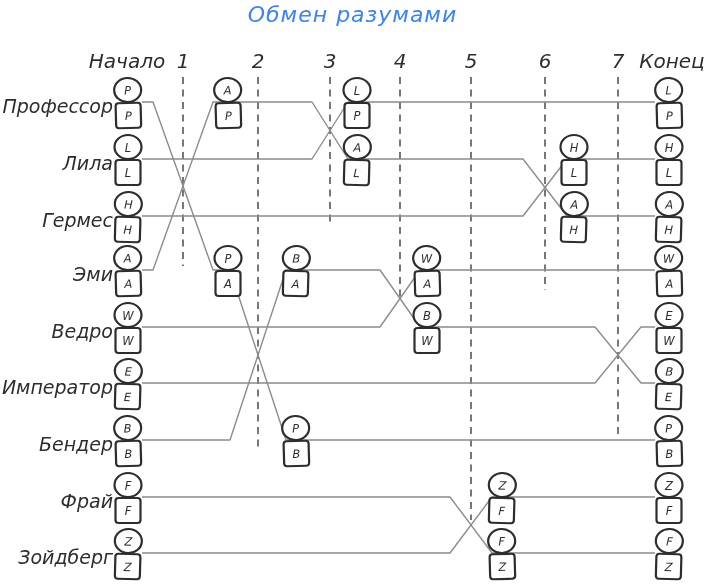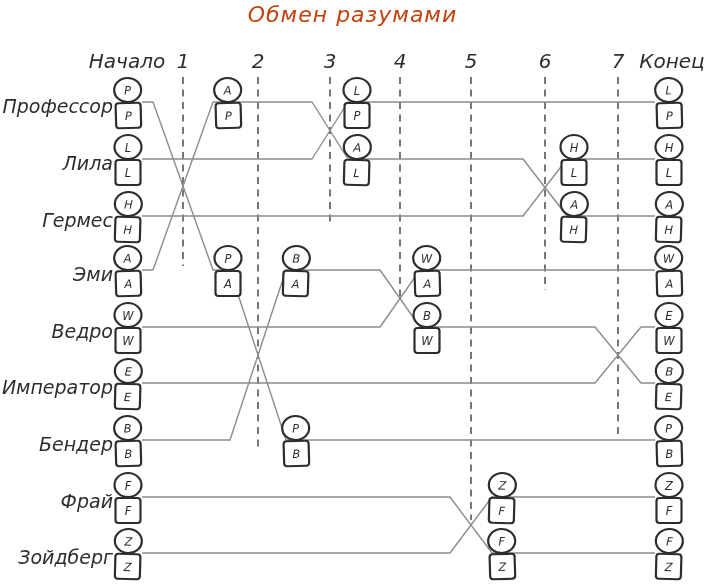--- a/index.html
+++ b/index.html
@@ -1,20 +1,20 @@
 <!DOCTYPE html>
 <html><head>
 <meta charset="utf-8">
 <style>
   html,body{margin:0;padding:0;background:#ffffff;}
   body{width:705px;height:585px;overflow:hidden;
        font-family:"DejaVu Sans",sans-serif;}
   .stage{position:relative;width:705px;height:585px;background:#fff;}
   .title{position:absolute;left:0;top:2px;width:100%;text-align:center;
-         font-size:22px;font-style:italic;color:#c2410c;letter-spacing:1px;}
+         font-size:22px;font-style:italic;color:#3b82f6;letter-spacing:1px;}
   svg{position:absolute;left:0;top:0;}
   text{font-family:"DejaVu Sans",sans-serif;font-style:italic;fill:#2d2d2d;}
   .hdr{font-size:20px;}
   .rowlbl{font-size:19px;}
   .tok{font-size:11.5px;}
 </style>
 </head>
 <body>
 
 <div class="stage">

